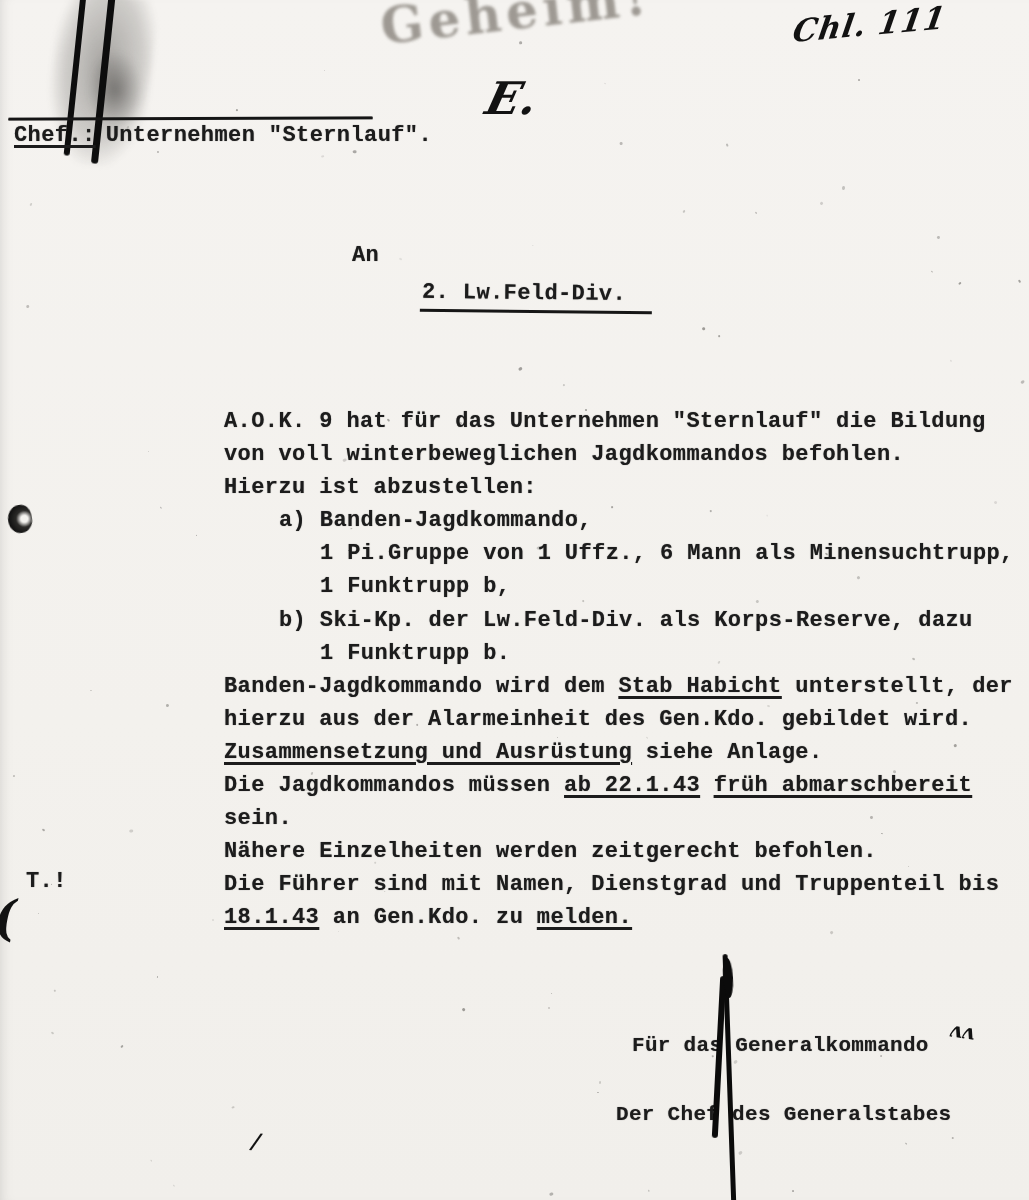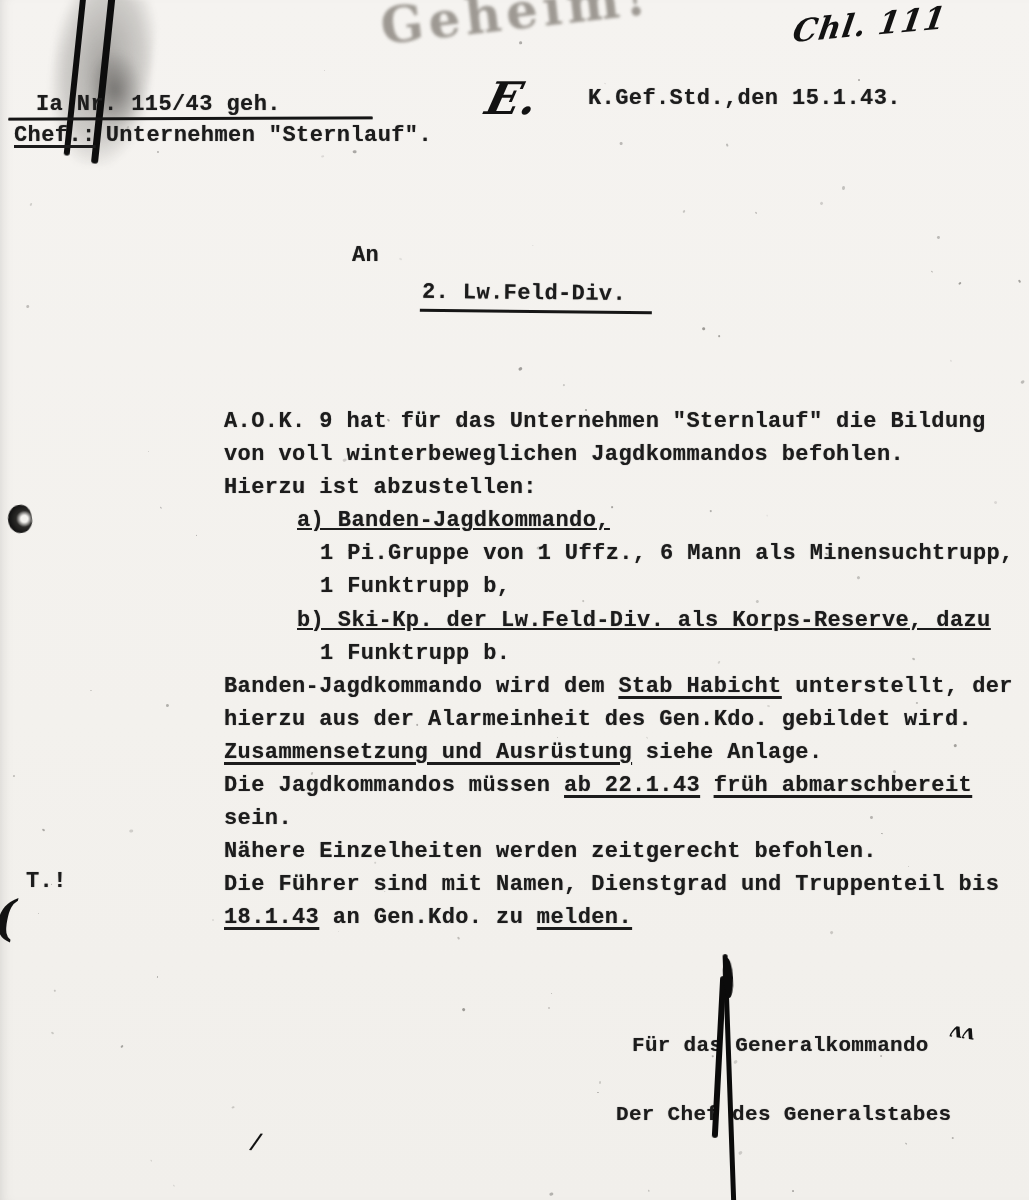--- a/index.html
+++ b/index.html
@@ -50,21 +50,21 @@
   .h2{left:36px;top:92px;}
   .rule{background:#151515;border-radius:2px;}
   .ref-rule{left:8px;top:117px;width:365px;height:3px;transform:rotate(-.2deg);filter:blur(.2px);}
   .h3{left:14px;top:123px;}
   .h3 .gap{display:inline-block;width:10px;}
   .dateline{left:588px;top:86px;}
   .an{left:352px;top:243px;}
   .recipient{left:420px;top:281px;transform:rotate(.6deg);}
   .recipient .u2{display:inline-block;border-bottom:3px solid #161616;padding:0 26px 4px 2px;}
   .body{left:224px;top:405px;line-height:33.1px;}
-  .body .ind1{margin-left:73px;text-decoration:underline;}
+  .body .ind1{margin-left:55px;}
   .body .ind2{margin-left:96px;}
   .tmark{left:26px;top:869px;}
   .paren{left:-6px;top:890px;font-size:48px;font-weight:700;filter:blur(.3px);}
   .blob{
     left:8px;top:505px;width:24px;height:28px;
     background:radial-gradient(circle at 68% 52%, rgba(244,242,239,.9) 0 16%, #2b2a28 38%, #101010 72%, rgba(16,16,16,0) 88%);
     border-radius:55% 45% 50% 50%;
     transform:rotate(-10deg);
     filter:blur(.4px);
   }
@@ -212,26 +212,24 @@
     </div>
 
   <div class="stamp">Geheim!</div>
   <div class="abs hw note">Chl. 111</div>
 
   <div class="abs smudge"></div>
   <div class="abs smudge2"></div>
   <div class="abs stroke s1"></div>
   <div class="abs stroke s2"></div>
 
-  <div class="abs tw h2">Ia Nr. 115/43 geh.</div>
   <div class="abs rule ref-rule"></div>
   <div class="abs tw h3"><span class="u">Chef.:</span><span class="gap"></span><span>Unternehmen "Sternlauf".</span></div>
 
   <div class="abs hw emark">E.</div>
-  <div class="abs tw dateline">K.Gef.Std.,den 15.1.43.</div>
 
   <div class="abs tw an">An</div>
   <div class="abs tw recipient"><span class="u2">2. Lw.Feld-Div.</span></div>
 
   <div class="abs tw body" id="body"><div><span>A.O.K. 9 hat für das Unternehmen "Sternlauf" die Bildung</span></div><div><span>von voll winterbeweglichen Jagdkommandos befohlen.</span></div><div><span>Hierzu ist abzustellen:</span></div><div class="ind1"><span>a) Banden-Jagdkommando,</span></div><div class="ind2"><span>1 Pi.Gruppe von 1 Uffz., 6 Mann als Minensuchtrupp,</span></div><div class="ind2"><span>1 Funktrupp b,</span></div><div class="ind1"><span>b) Ski-Kp. der Lw.Feld-Div. als Korps-Reserve, dazu</span></div><div class="ind2"><span>1 Funktrupp b.</span></div><div><span>Banden-Jagdkommando wird dem </span><span class="u">Stab Habicht</span><span> unterstellt, der</span></div><div><span>hierzu aus der Alarmeinheit des Gen.Kdo. gebildet wird.</span></div><div><span class="u">Zusammensetzung und Ausrüstung</span><span> siehe Anlage.</span></div><div><span>Die Jagdkommandos müssen </span><span class="u">ab 22.1.43</span><span> </span><span class="u">früh abmarschbereit</span></div><div><span>sein.</span></div><div><span>Nähere Einzelheiten werden zeitgerecht befohlen.</span></div><div><span>Die Führer sind mit Namen, Dienstgrad und Truppenteil bis</span></div><div><span class="u">18.1.43</span><span> an Gen.Kdo. zu </span><span class="u">melden.</span></div></div>
 
   <div class="abs blob"></div>
   <div class="abs tw tmark">T.!</div>
   <div class="abs hw paren">(</div>
 

